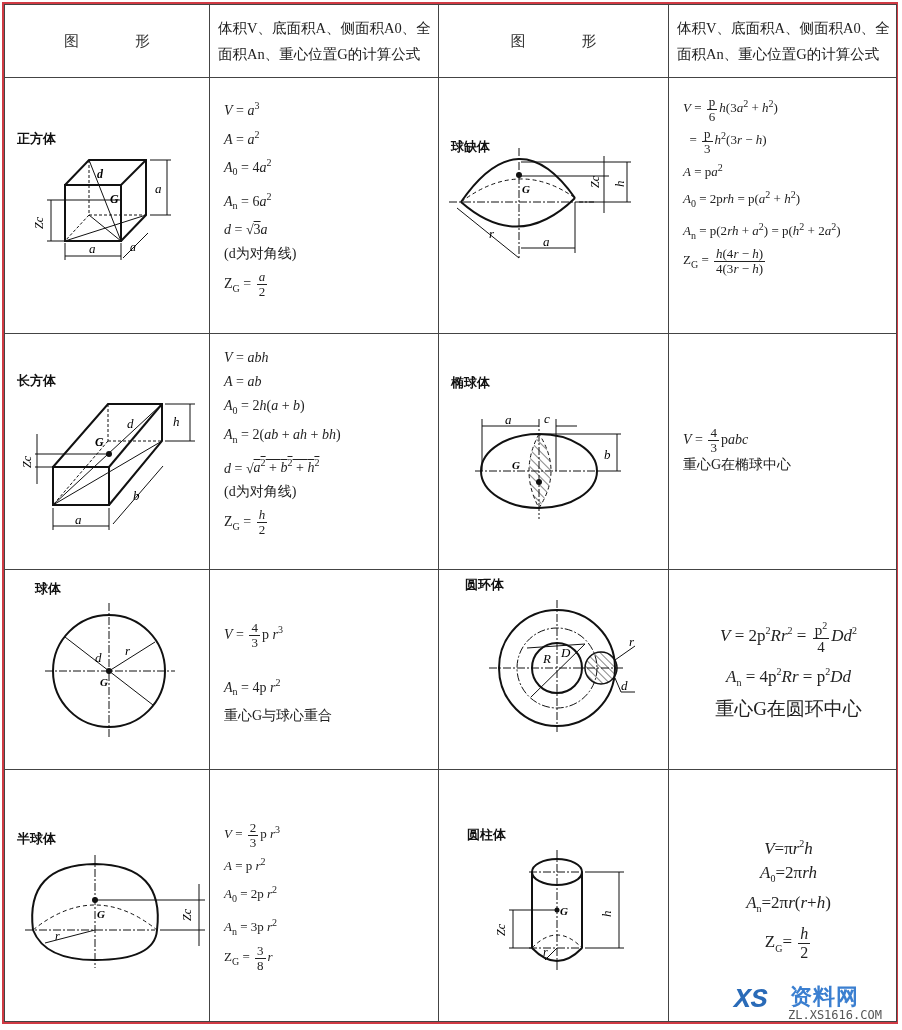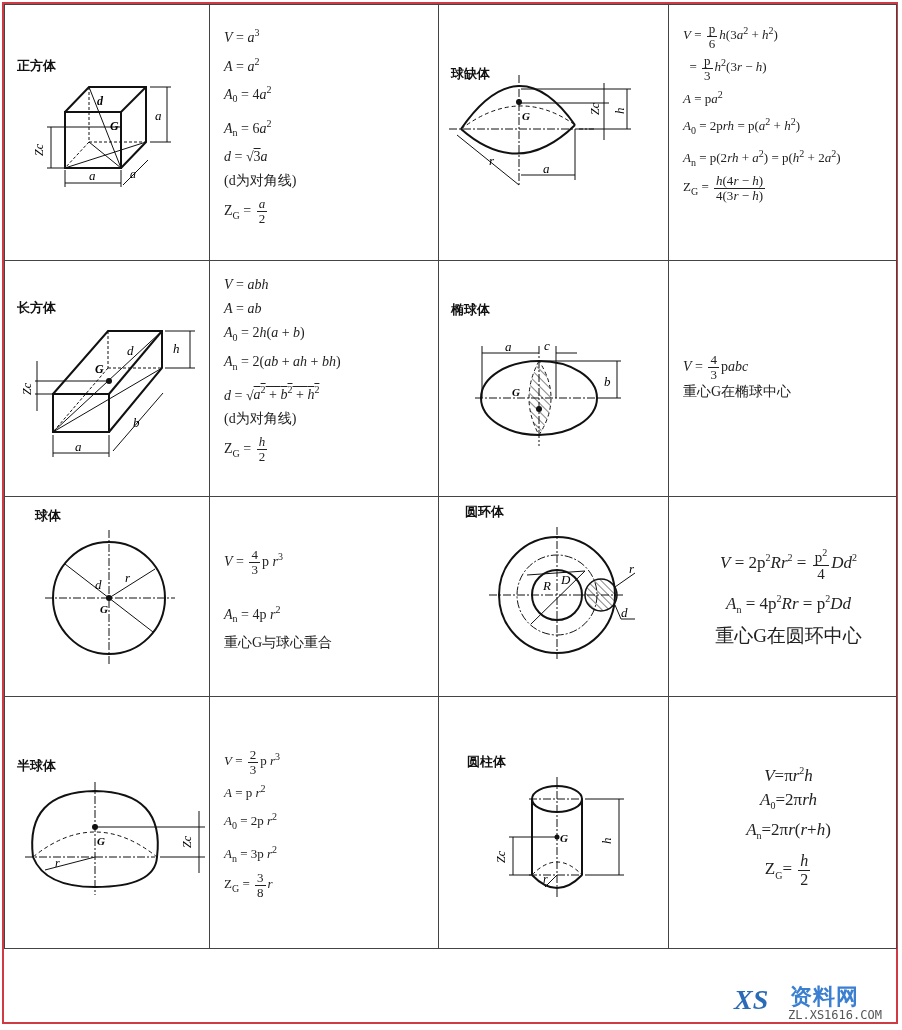--- a/index.html
+++ b/index.html
@@ -15,37 +15,49 @@
   .formulas{padding-left:14px;font-size:14px;line-height:24px;}
   .formulas .ln{white-space:nowrap;}
   .centered{text-align:center;padding-left:12px;font-size:17px;line-height:26px;}
   i{font-style:italic;}
   sub,sup{font-size:10px;}
   .frac{display:inline-block;vertical-align:middle;text-align:center;font-size:13px;line-height:14px;margin:0 2px;}
   .frac .num{display:block;border-bottom:1px solid #222;padding:0 2px;}
   .frac .den{display:block;padding:0 2px;}
   svg{position:absolute;}
   .wm{position:absolute;right:18px;bottom:8px;width:150px;height:42px;}
-  .wm .xs{position:absolute;left:0;top:4px;font-family:Liberation Serif, serif;font-style:italic;font-weight:bold;font-size:28px;color:#2a6bb8;}
+  .wm .xs{position:absolute;left:0;top:4px;font-family:Liberation Mono, monospace;font-style:italic;font-weight:bold;font-size:28px;color:#2a6bb8;}
   .wm .cn{position:absolute;left:56px;top:2px;font-family:"DejaVu Sans",sans-serif;font-weight:bold;font-size:22px;color:#3b7fd0;letter-spacing:1px;}
   .wm .url{position:absolute;left:54px;top:28px;font-family:"DejaVu Sans Mono",monospace;font-size:12px;color:#555;}
 </style>
 </head>
 <body>
 
 <div class="frame"></div>
 
 <table>
   <colgroup>
     <col style="width:205px">
       <col style="width:229px">
       <col style="width:230px">
       <col style="width:228px">
   </colgroup>
   <tbody>
+      <tr class="hdr">
+    <td class="fig-h"><span>图</span><span>形</span></td>
+    <td class="form-h">
+          <div>体积V、底面积A、侧面积A0、全</div>
+          <div>面积An、重心位置G的计算公式</div>
+        </td>
+    <td class="fig-h"><span>图</span><span>形</span></td>
+    <td class="form-h">
+          <div>体积V、底面积A、侧面积A0、全</div>
+          <div>面积An、重心位置G的计算公式</div>
+        </td>
+  </tr>
 
   <tr style="height:256px">
     <td>
       <div class="shape-name" style="top:52px">正方体</div>
       <svg width="205" height="256" viewBox="0 0 205 256">
         <g stroke="#111" fill="none" stroke-width="2">
           <rect x="60" y="107" width="56" height="56"></rect>
           <polyline points="60,107 84,82 141,82 141,137 116,163"></polyline>
           <line x1="116" y1="107" x2="141" y2="82"></line>
         </g>

